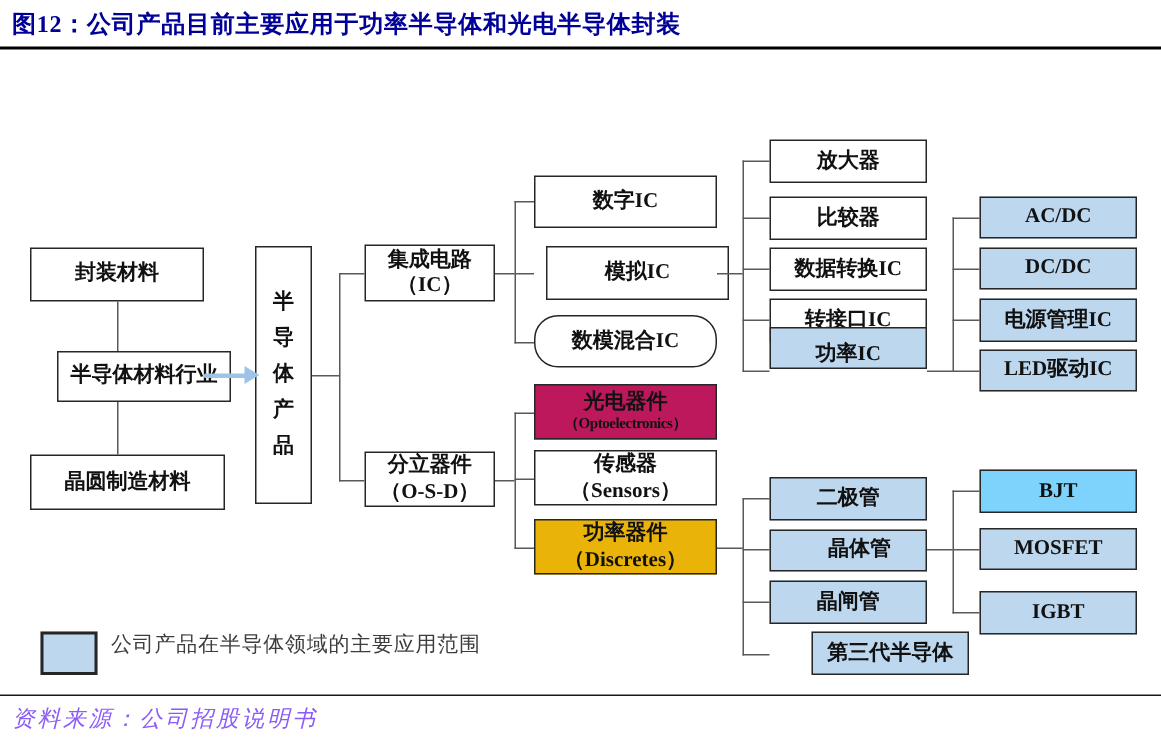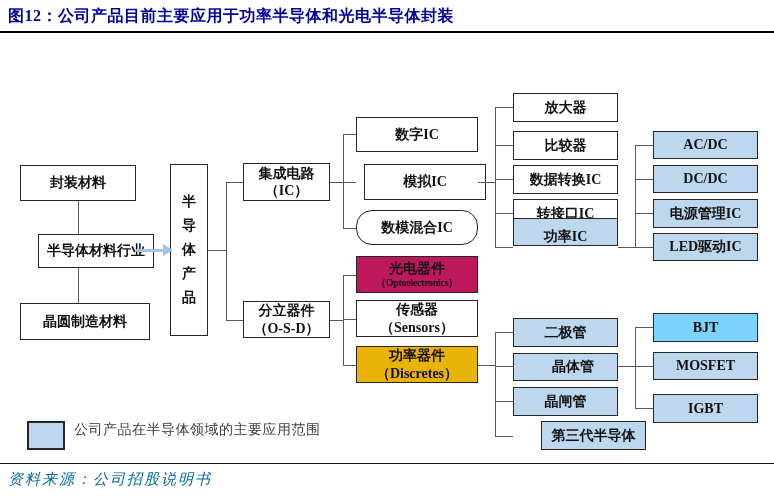--- a/index.html
+++ b/index.html
@@ -19,21 +19,21 @@
   .seg{position:absolute;background:#595959;}
   .arrow-shaft{position:absolute;height:3px;border-radius:1px;}
   .arrow-head{position:absolute;width:0;height:0;border-top:6px solid transparent;
         border-bottom:6px solid transparent;}
   .legend{position:absolute;left:27px;top:421px;display:flex;align-items:flex-start;}
   .legend-swatch{display:inline-block;width:38px;height:29px;box-sizing:border-box;
         border:2px solid #262626;}
   .legend-label{margin-left:9px;font-size:14px;color:#3d3d3d;letter-spacing:0.5px;}
   .footer-rule{position:absolute;left:0;top:463px;width:774px;height:0;border-top:1.5px solid #1a1a1a;}
   .fig-source{position:absolute;left:8px;top:470px;font-size:15px;font-style:italic;
-        color:#0369a1;letter-spacing:2px;}
+        color:#8b5cf6;letter-spacing:2px;}
 </style>
 </head>
 <body>
 
 <div class="page">
   <div class="fig-header" style="color: rgb(0, 0, 153);">图12：公司产品目前主要应用于功率半导体和光电半导体封装</div>
   <div class="title-rule"></div>
 
   <div id="diagram-layer">
       <div class="node" style="left: 20px; top: 165px; width: 116px; height: 36px;">

